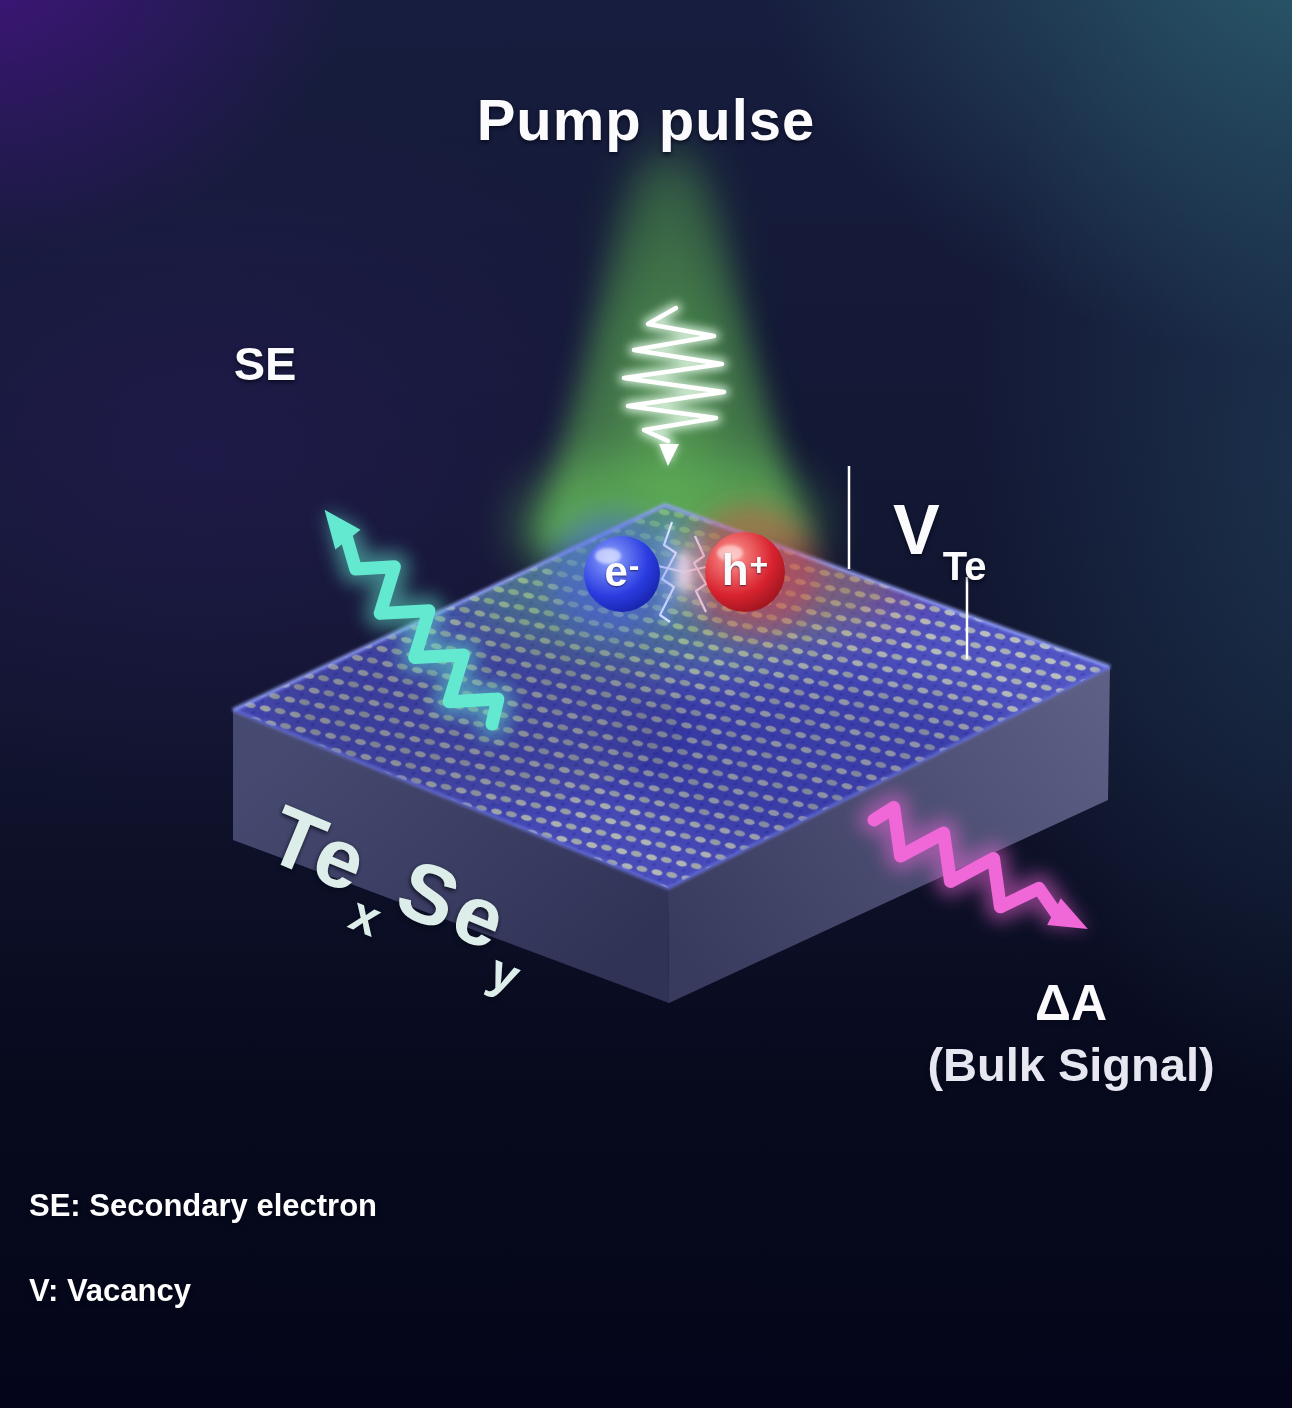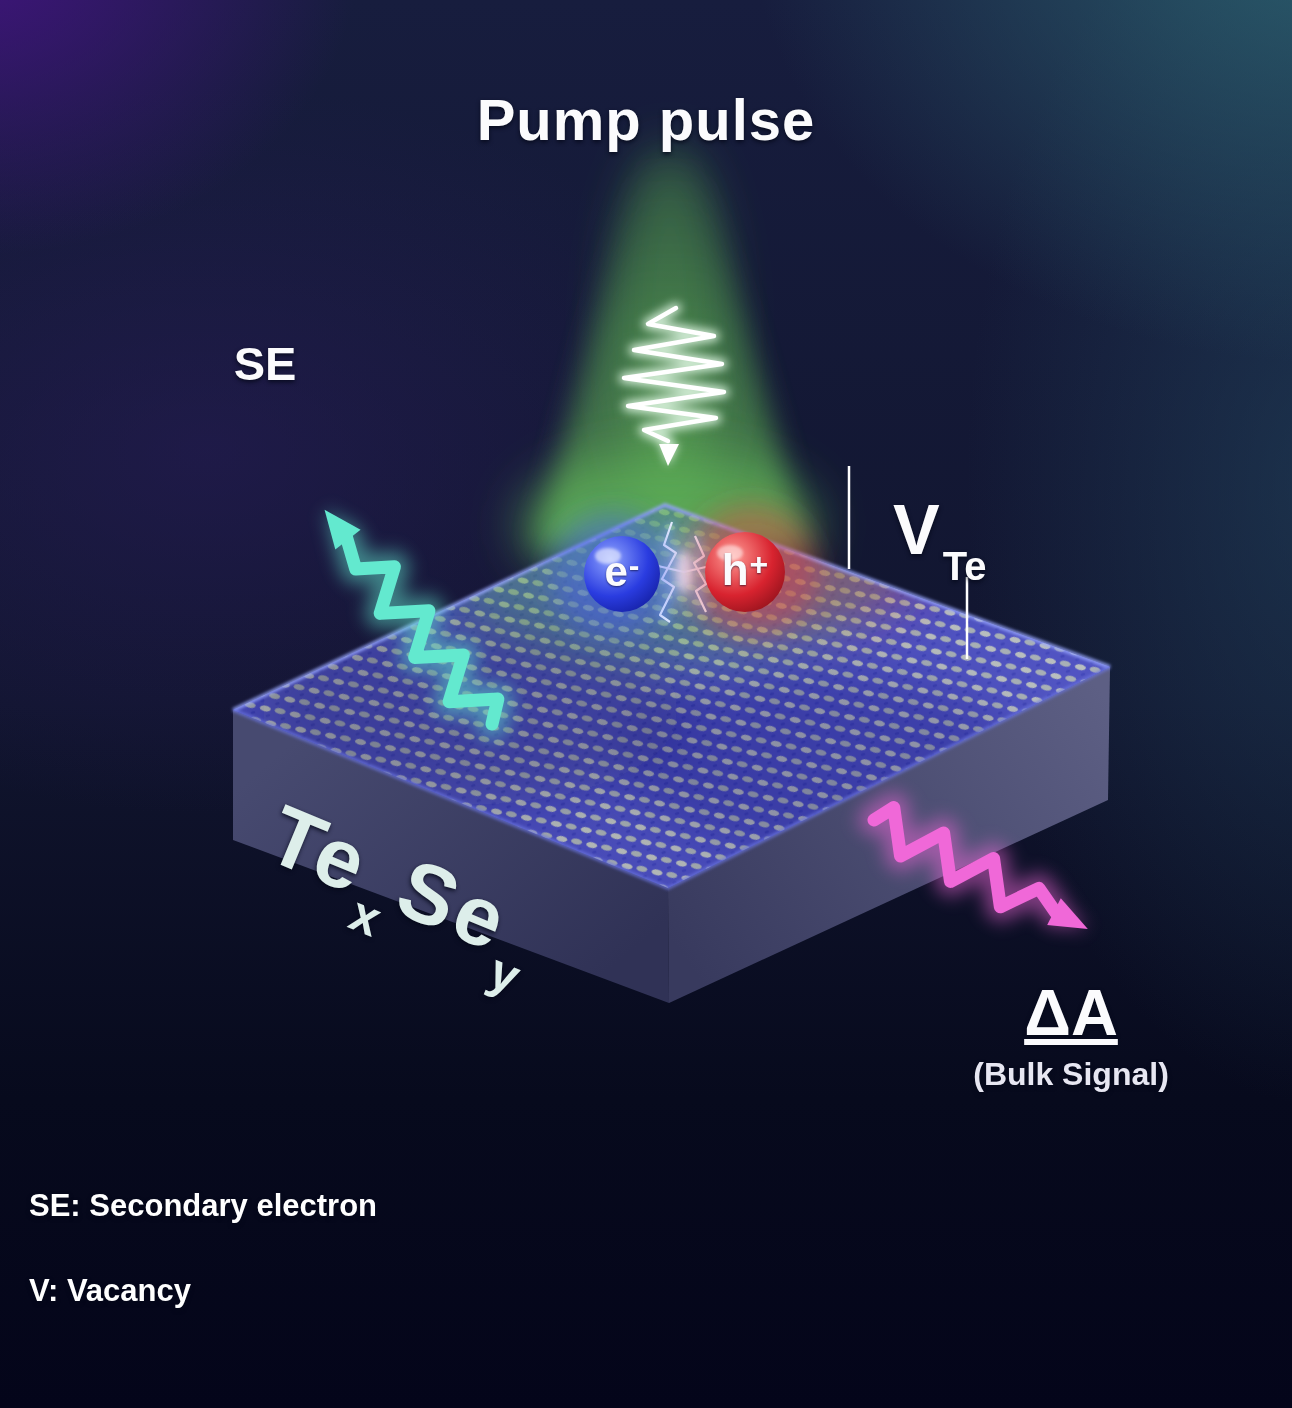--- a/index.html
+++ b/index.html
@@ -13,22 +13,22 @@
       radial-gradient(800px 520px at 16% 32%, rgba(40,28,88,.55), rgba(40,28,88,0) 70%),
       linear-gradient(180deg,#171d3e 0%,#11152f 50%,#070a1d 78%,#04051a 100%);
   }
   svg.scene{position:absolute;left:0;top:0;}
   .label{position:absolute;color:#fbfbfd;font-weight:bold;text-shadow:0 2px 4px rgba(5,8,25,.85);}
   .title{left:0;right:0;top:86px;text-align:center;font-size:58px;letter-spacing:1px;}
   .se-block{left:10px;top:334px;width:510px;text-align:center;line-height:1.28;}
   .se-abbr{font-size:47px;display:block;}
   .se-cap{font-size:45px;display:block;color:#e7e7f2;}
   .da-block{left:871px;top:972px;width:400px;text-align:center;line-height:1.26;}
-  .da-abbr{font-size:65px;display:block;text-decoration:underline;}
-  .da-cap{font-size:32px;display:block;color:#e7e7f2;}
+  .da-abbr{font-size:50px;display:block;}
+  .da-cap{font-size:47px;display:block;color:#e7e7f2;}
   .vlab .sym{font-size:70px;}
   .vlab .sub{font-size:40px;display:inline-block;transform:translateY(26px);margin-left:3px;}
   .vse{left:820px;top:376px;}
   .vte{left:893px;top:490px;}
   .sphere-label{text-align:center;text-shadow:0 1px 2px rgba(10,10,40,.6);}
   .e-label{left:572px;top:548px;width:100px;font-size:42px;}
   .h-label{left:695px;top:545px;width:100px;font-size:44px;}
   .charge{font-size:32px;display:inline-block;transform:translateY(-10px);margin-left:1px;}
   .sample{left:292px;top:786px;transform:rotate(22.5deg);transform-origin:left top;
           color:#ddeeea;letter-spacing:4px;white-space:nowrap;}

